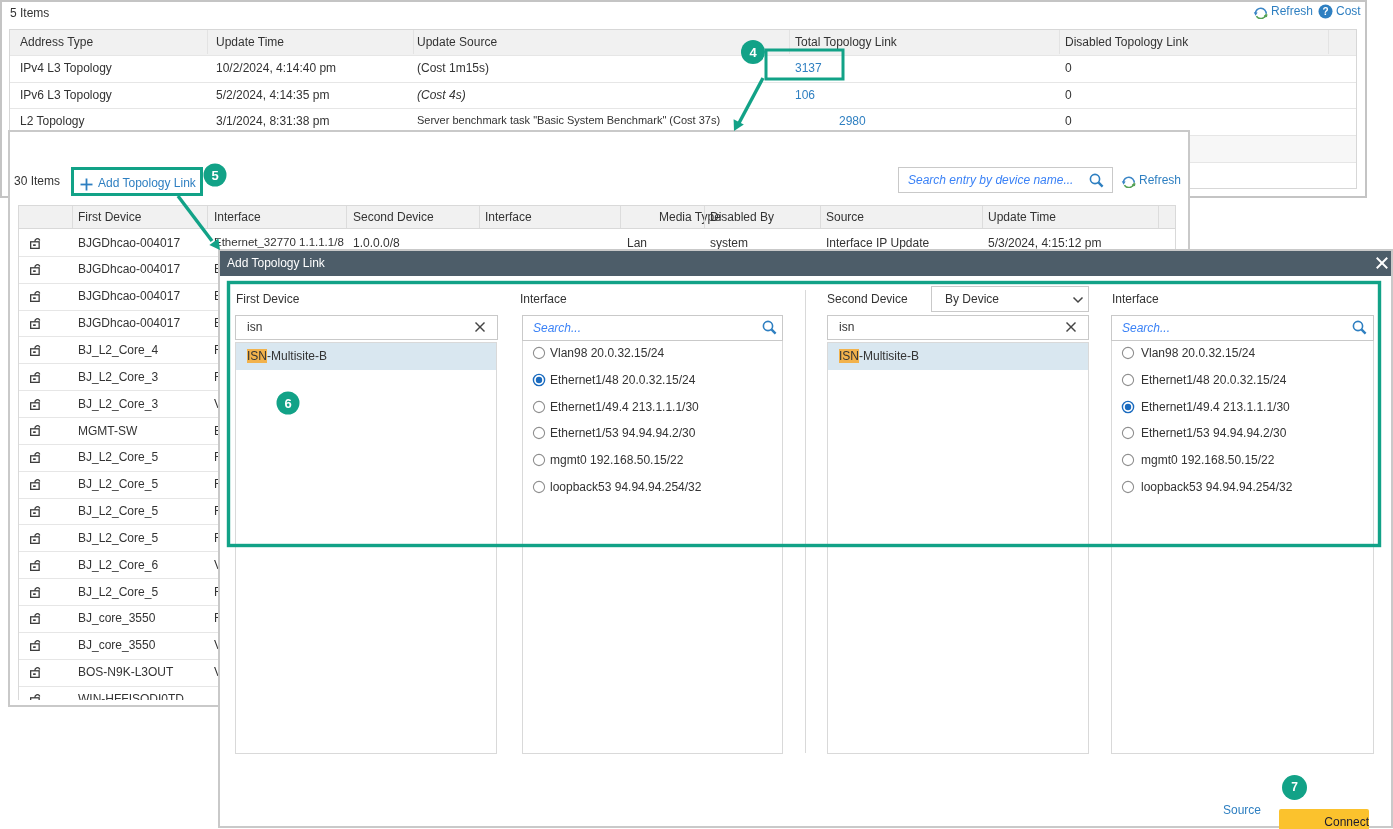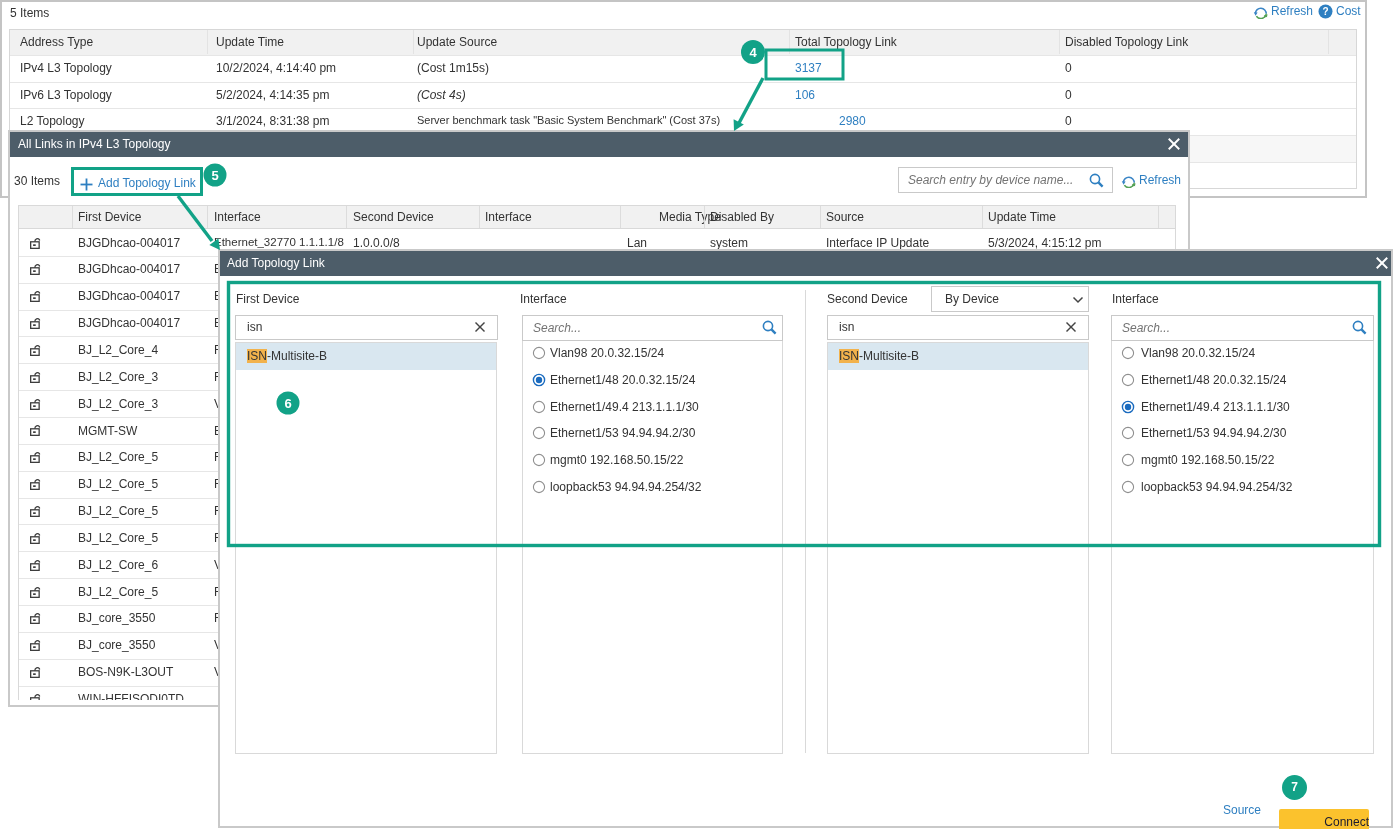--- a/index.html
+++ b/index.html
@@ -4,21 +4,21 @@
 <style>
 * { margin:0; padding:0; box-sizing:border-box; }
 html,body { width:1393px; height:829px; overflow:hidden; background:#fff;
   font-family:"Liberation Sans", sans-serif; font-size:12px; color:#333; }
 .abs { position:absolute; }
 #page { position:relative; width:1393px; height:829px; }
 .lnk { color:#2e7fc1; }
 .hdrbar { background:#4d5d69; color:#fff; }
 .dlg { background:#fff; border:2px solid #c9c9c9; }
 .searchbox { border:1px solid #c9c9c9; background:#fff; }
-.ph { color:#737373; font-style:italic; }
+.ph { color:#3b82f6; font-style:italic; }
 .cell { position:absolute; white-space:nowrap; }
 .vline { position:absolute; width:1px; background:#e3e3e3; }
 .hline { position:absolute; height:1px; background:#e6e6e6; }
 </style>
 </head>
 <body>
 <div id="page">
 
 <div class="abs" style="left:0;top:0;width:1367px;height:198px;border:2px solid #c4c4c4;background:#fff;"></div>
 <div class="abs" style="left:10px;top:6px;">5 Items</div>
@@ -64,21 +64,20 @@
 <div class="cell" style="left:20px;top:114px;">L2 Topology</div>
 <div class="cell" style="left:216px;top:114px;">3/1/2024, 8:31:38 pm</div>
 <div class="cell" style="left:417px;top:114px;font-size:11px;">Server benchmark task "Basic System Benchmark" (Cost 37s)</div>
 <div class="cell lnk" style="left:795px;top:114px;margin-left:44px;">2980</div>
 <div class="cell" style="left:1065px;top:114px;">0</div>
 <div class="abs" style="left:10px;top:135px;width:1346px;height:27px;background:#f7f7f7;"></div>
 <div class="hline" style="left:10px;top:135px;width:1346px;"></div>
 <div class="hline" style="left:10px;top:162px;width:1346px;"></div>
 
 <div class="abs dlg" style="left:8px;top:130px;width:1182px;height:577px;"></div>
-<div class="abs hdrbar" style="left:10px;top:132px;width:1178px;height:25px;line-height:25px;padding-left:8px;">All Links in IPv4 L3 Topology</div>
 <svg class="abs" style="left:1167px;top:137px;" width="14" height="14" viewBox="0 0 12 12">
 <line x1="1.5" y1="1.5" x2="10.5" y2="10.5" stroke="#fff" stroke-width="1.6"></line>
 <line x1="10.5" y1="1.5" x2="1.5" y2="10.5" stroke="#fff" stroke-width="1.6"></line>
 </svg>
 <div class="abs" style="left:14px;top:174px;">30 Items</div>
 <svg class="abs" style="left:80px;top:178px;" width="13" height="13" viewBox="0 0 13 13">
       <line x1="6.5" y1="0.5" x2="6.5" y2="12.5" stroke="#2e7fc1" stroke-width="1.8"></line>
       <line x1="0.5" y1="6.5" x2="12.5" y2="6.5" stroke="#2e7fc1" stroke-width="1.8"></line>
     </svg>
 <div class="cell lnk" style="left:98px;top:176px;">Add Topology Link</div>

